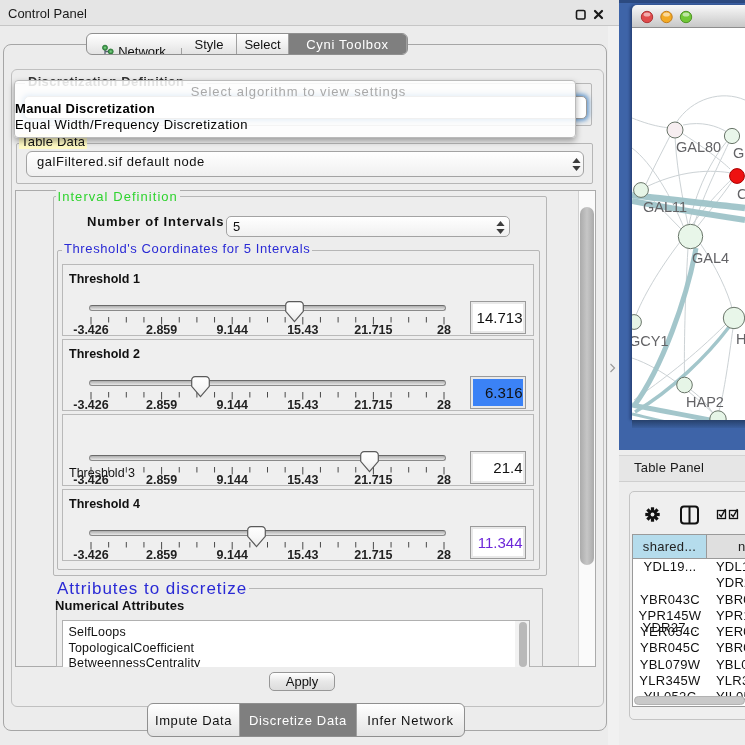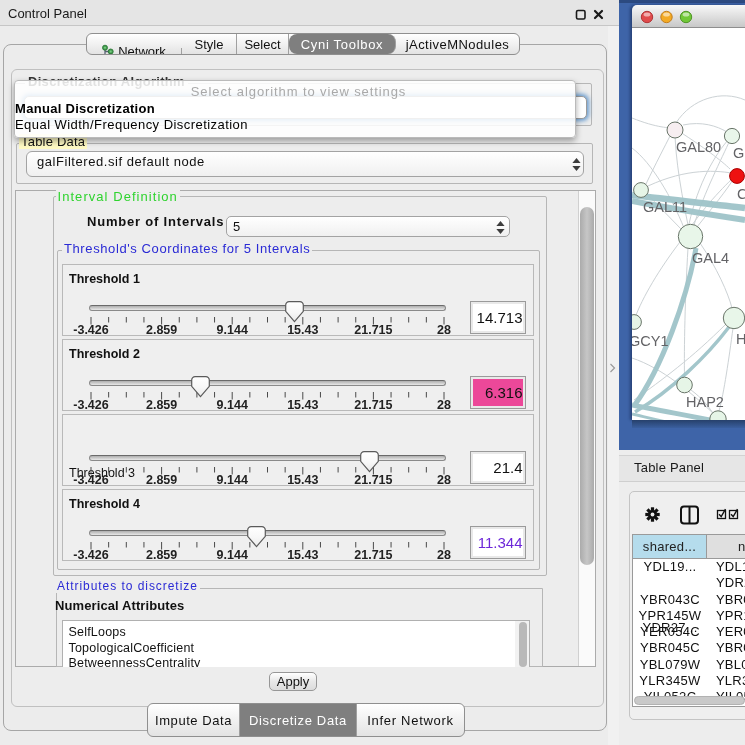--- a/index.html
+++ b/index.html
@@ -31,27 +31,26 @@
         <circle cx="3" cy="3.7" r="2.5" fill="#44a04f" stroke="#2c7639" stroke-width="0.9"></circle>
         <circle cx="8.7" cy="7.5" r="2.5" fill="#44a04f" stroke="#2c7639" stroke-width="0.9"></circle>
         <circle cx="8.7" cy="12.2" r="2.5" fill="#44a04f" stroke="#2c7639" stroke-width="0.9"></circle>
         <circle cx="3" cy="3.7" r="1" fill="#7cc884"></circle>
         <circle cx="8.7" cy="7.5" r="1" fill="#7cc884"></circle>
         <circle cx="8.7" cy="12.2" r="1" fill="#7cc884"></circle>
       </svg>
       Network</div>
     <div class="ttab" style="width:55px;display:flex;align-items:center;justify-content:center;font-size:13px;color:#111;border-right:1px solid #a0a0a0;">Style</div>
     <div class="ttab" style="width:52px;display:flex;align-items:center;justify-content:center;font-size:13px;color:#111;border-right:1px solid #a0a0a0;">Select</div>
-    <div class="ttab" style="width:107px;display:flex;align-items:center;justify-content:center;font-size:13px;letter-spacing:0.7px;color:#fff;background:#7f7f7f;border-right:1px solid #a0a0a0;border-radius:8px;">Cyni Toolbox</div>
-    <div class="ttab" style="width:123px;display:flex;align-items:center;justify-content:center;font-size:13px;letter-spacing:0.45px;color:#111;">jActiveMNodules</div>
+    <div class="ttab" style="width:118px;display:flex;align-items:center;justify-content:center;font-size:13px;letter-spacing:0.7px;color:#fff;background:#7f7f7f;border-right:1px solid #a0a0a0;">Cyni Toolbox</div>
   </div>
 </div>
 
 <div class="abs" style="left:14px;top:83px;width:578px;height:43px;border:1px solid #b6b6b6;border-radius:2px;"></div>
-<div class="abs" style="left:25px;top:74px;font-size:13px;font-weight:bold;color:#333;background:#ededed;padding:0 3px;letter-spacing:0.3px;">Discretization Algorithm</div>
+<div class="abs" style="left:25px;top:74px;font-size:13px;font-weight:bold;color:#333;background:#ededed;padding:0 3px;letter-spacing:0.3px;">Discretization Definition</div>
 <div class="abs" style="left:24px;top:96px;width:563px;height:23px;border-radius:5px;background:#fff;border:1px solid #9a9a9a;box-shadow:0 0 4px 2px rgba(80,140,200,0.85);"></div>
 
 <div class="abs" style="left:16px;top:143px;width:577px;height:41px;border:1px solid #b6b6b6;border-radius:2px;"></div>
 <div class="abs" style="left:19px;top:134px;font-size:13px;color:#111;background:#fef9c3;padding:0 2px;letter-spacing:0.2px;">Table Data</div>
 <div class="abs combo" style="left:26px;top:151px;width:558px;height:26px;border-radius:6px;background:linear-gradient(#ffffff,#f0f0f0);border:1px solid #a3a3a3;"></div>
 <div class="abs" style="left:37px;top:154px;font-size:13px;color:#111;letter-spacing:0.55px;">galFiltered.sif default node</div>
 <svg class="abs" style="left:571.5px;top:158px" width="9" height="13" viewBox="0 0 9 13">
   <path d="M4.5 0 L8.6 5 H0.4 Z" fill="#3c3c3c"></path>
     <path d="M4.5 13 L0.4 8 H8.6 Z" fill="#3c3c3c"></path>
 </svg>
@@ -153,21 +152,21 @@
 <svg class="abs" style="left:190.93px;top:375.5px" width="19" height="22" viewBox="0 0 19 22">
     <defs>
       <linearGradient id="tg1" x1="0" y1="0" x2="0" y2="1">
         <stop offset="0" stop-color="#ffffff"></stop>
         <stop offset="0.55" stop-color="#f7f7f7"></stop>
         <stop offset="1" stop-color="#e9e9e9"></stop>
       </linearGradient>
     </defs>
     <path d="M4.1 0.7 h10.8 a3.4 3.4 0 0 1 3.4 3.4 v6.2 L9.5 20.6 L0.7 10.3 v-6.2 a3.4 3.4 0 0 1 3.4 -3.4 z" fill="url(#tg1)" stroke="#5a5a5a" stroke-width="1.2"></path>
   </svg>
-<div class="abs" style="left:470px;top:375.5px;width:56px;height:33px;background:#ec4899;border:1px solid #9a9a9a;box-shadow:inset 0 0 0 2px #e9e9e9;font-size:15px;color:#111;display:flex;align-items:center;justify-content:flex-end;padding-right:2.5px;">6.316</div>
+<div class="abs" style="left:470px;top:375.5px;width:56px;height:33px;background:#3b82f6;border:1px solid #9a9a9a;box-shadow:inset 0 0 0 2px #e9e9e9;font-size:15px;color:#111;display:flex;align-items:center;justify-content:flex-end;padding-right:2.5px;">6.316</div>
 <div class="abs" style="left:61.5px;top:413.5px;width:472.5px;height:72.5px;border:1px solid #b9b9b9;background:#efefef;"></div>
 <div class="abs" style="left:69px;top:421.5px;font-size:12.5px;font-weight:normal;color:#111;margin-top:44px;">Threshold 3</div>
 <div class="abs" style="left:89px;top:455px;width:357px;height:6px;border-radius:3px;background:linear-gradient(#aeaeae,#e8e8e8);border:1px solid #8a8a8a;border-top-color:#6a6a6a;"></div>
 <svg class="abs" style="left:89px;top:466.5px" width="360" height="8" viewBox="0 0 360 8">
     <line x1="2" y1="0" x2="2" y2="7.5" stroke="#4a4a4a" stroke-width="1"></line>
     <line x1="19.650000000000006" y1="0" x2="19.650000000000006" y2="5.5" stroke="#4a4a4a" stroke-width="1"></line>
     <line x1="37.3" y1="0" x2="37.3" y2="5.5" stroke="#4a4a4a" stroke-width="1"></line>
     <line x1="54.94999999999999" y1="0" x2="54.94999999999999" y2="5.5" stroke="#4a4a4a" stroke-width="1"></line>
     <line x1="72.6" y1="0" x2="72.6" y2="7.5" stroke="#4a4a4a" stroke-width="1"></line>
     <line x1="90.25" y1="0" x2="90.25" y2="5.5" stroke="#4a4a4a" stroke-width="1"></line>
@@ -243,30 +242,30 @@
         <stop offset="0.55" stop-color="#f7f7f7"></stop>
         <stop offset="1" stop-color="#e9e9e9"></stop>
       </linearGradient>
     </defs>
     <path d="M4.1 0.7 h10.8 a3.4 3.4 0 0 1 3.4 3.4 v6.2 L9.5 20.6 L0.7 10.3 v-6.2 a3.4 3.4 0 0 1 3.4 -3.4 z" fill="url(#tg3)" stroke="#5a5a5a" stroke-width="1.2"></path>
   </svg>
 <div class="abs" style="left:470px;top:525.5px;width:56px;height:33px;background:#fff;border:1px solid #9a9a9a;box-shadow:inset 0 0 0 2px #e9e9e9;font-size:15px;color:#6d28d9;display:flex;align-items:center;justify-content:flex-end;padding-right:2.5px;">11.344</div>
 <div id="thresholds"></div>
 
 <div class="abs" style="left:56px;top:588px;width:487px;height:79px;border:1px solid #b6b6b6;border-top-left-radius:2px;"></div>
-<div class="abs" style="left:55px;top:579px;font-size:12px;color:#2a2ad5;background:#ededed;padding:0 2px;letter-spacing:0.95px;">Attributes to discretize</div>
+<div class="abs" style="left:55px;top:579px;font-size:17px;color:#2a2ad5;background:#ededed;padding:0 2px;letter-spacing:0.95px;">Attributes to discretize</div>
 <div class="abs" style="left:55px;top:598px;font-size:13px;font-weight:bold;color:#111;letter-spacing:0.1px;">Numerical Attributes</div>
 
 <div class="abs" style="left:62px;top:620px;width:468px;height:47px;background:#fff;border:1px solid #b0b0b0;border-bottom:none;overflow:hidden;">
   <div style="padding-left:5.5px;padding-top:4px;font-size:12.5px;color:#111;line-height:15.5px;letter-spacing:0.2px;">SelfLoops<br>TopologicalCoefficient<br>BetweennessCentrality</div>
 </div>
 <div class="abs" style="left:515px;top:621px;width:14px;height:46px;background:#f2f2f2;"></div>
 <div class="abs" style="left:519px;top:622px;width:8px;height:45px;background:#b9b9b9;border-radius:4px;"></div>
 
-<div class="abs" style="left:269px;top:672px;width:48px;height:19px;border-radius:5px;border:1px solid #979797;background:linear-gradient(#ffffff,#e8e8e8 50%,#dcdcdc);display:flex;align-items:center;justify-content:center;font-size:13px;color:#111;">Apply</div>
+<div class="abs" style="left:269px;top:672px;width:66px;height:19px;border-radius:5px;border:1px solid #979797;background:linear-gradient(#ffffff,#e8e8e8 50%,#dcdcdc);display:flex;align-items:center;justify-content:center;font-size:13px;color:#111;">Apply</div>
 
 <div class="abs" style="left:147px;top:703px;height:34px;display:flex;border:1px solid #8f8f8f;border-radius:6px;overflow:hidden;background:linear-gradient(#ffffff,#e3e3e3);">
   <div style="width:92px;display:flex;align-items:center;justify-content:center;font-size:13px;letter-spacing:0.55px;color:#111;border-right:1px solid #a0a0a0;">Impute Data</div>
   <div style="width:117px;display:flex;align-items:center;justify-content:center;font-size:13px;letter-spacing:0.65px;color:#fff;background:#7f7f7f;border-right:1px solid #a0a0a0;">Discretize Data</div>
   <div style="width:107px;display:flex;align-items:center;justify-content:center;font-size:13px;letter-spacing:0.7px;color:#111;">Infer Network</div>
 </div>
 
 <div class="abs" style="left:14px;top:80px;width:562px;height:58px;background:rgba(255,255,255,0.855);border:1px solid #bababa;border-radius:4px;box-shadow:0 3px 6px rgba(0,0,0,0.35);"></div>
 <div class="abs" style="left:14px;top:84px;width:562px;text-align:center;text-indent:7px;font-size:13px;color:#a9a9a9;letter-spacing:0.9px;">Select algorithm to view settings</div>
 <div class="abs" style="left:15px;top:100.5px;font-size:13px;font-weight:bold;color:#000;letter-spacing:0.3px;">Manual Discretization</div>

